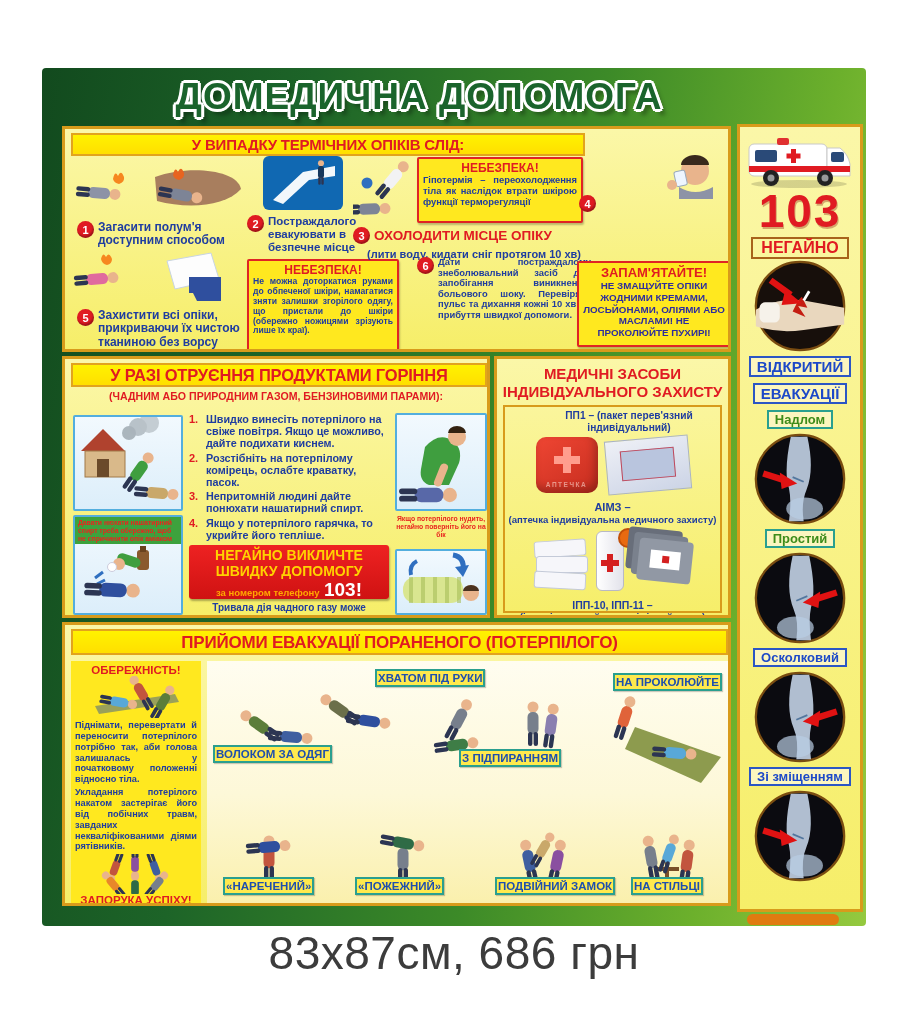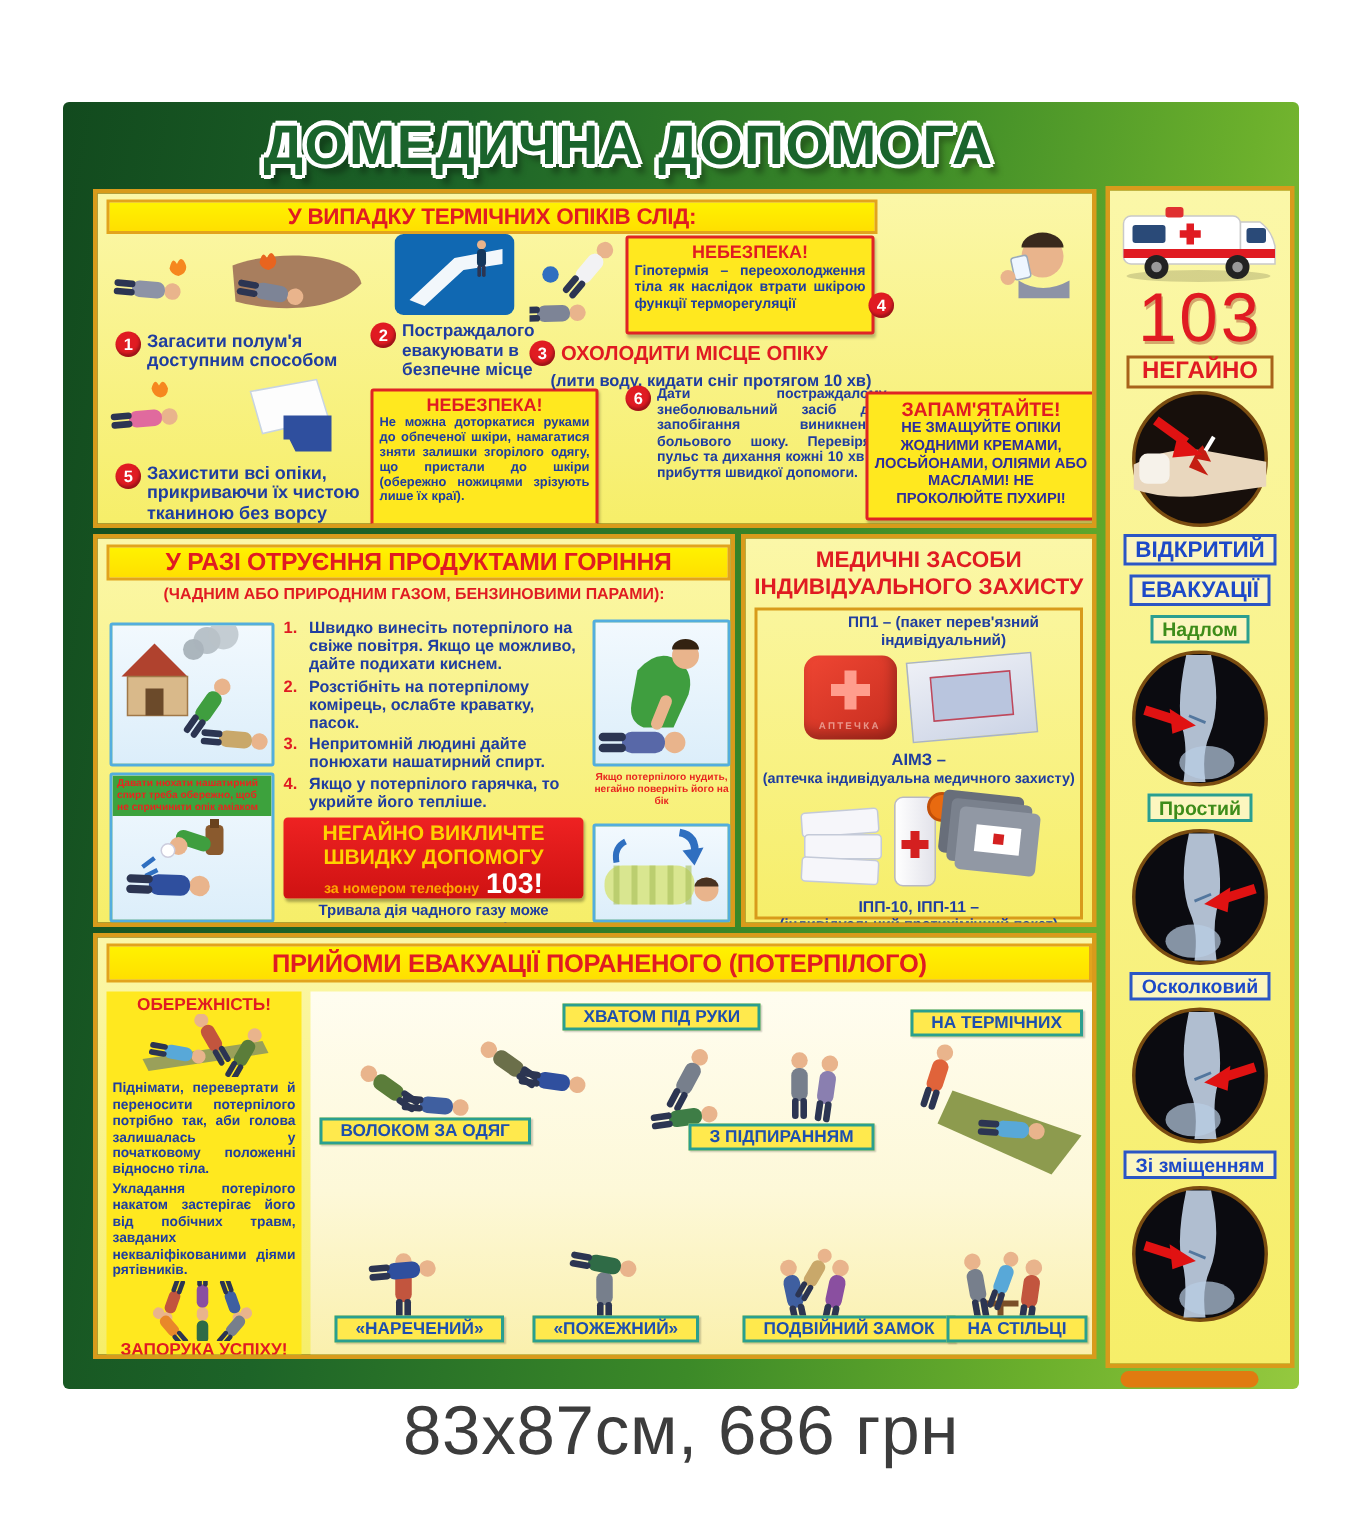--- a/index.html
+++ b/index.html
@@ -67,24 +67,24 @@
   .wallet{position:relative;display:inline-block;width:54px;height:42px;vertical-align:middle;border-radius:4px;
           background:#9198a4;transform:rotate(6deg);box-shadow:-6px -5px 0 #7a818d,-12px -10px 0 #686e7a;}
   .wallet i{position:absolute;left:12px;top:11px;width:30px;height:18px;background:#fff;}
   .wallet b{position:absolute;left:24px;top:16px;width:7px;height:7px;background:#d42020;}
   
   .caution{position:absolute;background:#ffe81f;box-sizing:border-box;padding:3px 4px;text-align:center;}
   .caution .ct{color:#e01b22;font-weight:bold;font-size:11.5px;}
   .caution p{margin:2px 0;color:#1f3da0;font-weight:bold;font-size:9.2px;line-height:1.18;text-align:justify;}
   .ev-main{position:absolute;background:linear-gradient(180deg,#fffdf0 0%,#fdf8d8 55%,#faf0ad 100%);overflow:hidden;}
   .evlabel{position:absolute;background:#ffe94d;border:2px solid #2a9f8f;color:#1e4fae;
-           font-weight:bold;font-size:11.5px;padding:1px 12px;white-space:nowrap;box-shadow:1px 1px 1px rgba(0,0,0,.2);}
+           font-weight:bold;font-size:11.5px;padding:1px 1px;white-space:nowrap;box-shadow:1px 1px 1px rgba(0,0,0,.2);}
   
   .sidebar{display:flex;flex-direction:column;align-items:center;padding-top:5px;}
-  .amb-num{font-size:46px;font-weight:normal;color:#e01b22;line-height:0.95;letter-spacing:2px;
+  .amb-num{font-size:46px;font-weight:bold;color:#e01b22;line-height:0.95;letter-spacing:2px;
            text-shadow:1px 2px 0 rgba(140,20,10,.35);}
   .fx-title{margin-top:3px;border:2px solid #a8631a;padding:0 8px;color:#e01b22;font-weight:bold;font-size:16px;}
   .fx-label{margin:3px 0;border:2px solid #2b56c4;background:#fcf6bf;padding:0 6px;font-weight:bold;white-space:nowrap;}
   .fx-blue{color:#1d49c8;}
   .fx-green{color:#3e8c1a;border-color:#2a9f8f;}
   .sz15{font-size:15px;} .sz13{font-size:13px;}
   .xcircle{width:92px;height:92px;margin:1px 0;}
   .flip{transform:scaleX(-1);}
   .orange-deco{position:absolute;left:705px;top:846px;width:92px;height:11px;background:#e07b10;border-radius:6px;}
   
@@ -449,21 +449,21 @@
               <use href="#prs" style="color:#777f8c"></use>
             </g>
           <g transform="translate(462,192) rotate(20) scale(0.9)">
               <use href="#prs" style="color:#58a8d8"></use>
             </g>
           <g transform="translate(480,200) rotate(8)">
               <use href="#prs" style="color:#c2553e"></use>
             </g>
         </svg>
         <span class="evlabel" style="left:168px;top:8px;">ХВАТОМ ПІД РУКИ</span>
-        <span class="evlabel" style="right:6px;top:12px;">НА ТЕРМІЧНИХ</span>
+        <span class="evlabel" style="right:6px;top:12px;">НА ПРОКОЛЮЙТЕ</span>
         <span class="evlabel" style="left:6px;top:84px;">ВОЛОКОМ ЗА ОДЯГ</span>
         <span class="evlabel" style="left:252px;top:88px;">З ПІДПИРАННЯМ</span>
         <span class="evlabel" style="left:16px;bottom:8px;">«НАРЕЧЕНИЙ»</span>
         <span class="evlabel" style="left:148px;bottom:8px;">«ПОЖЕЖНИЙ»</span>
         <span class="evlabel" style="left:288px;bottom:8px;">ПОДВІЙНИЙ ЗАМОК</span>
         <span class="evlabel" style="left:424px;bottom:8px;">НА СТІЛЬЦІ</span>
       </div>
     </section>
 
     <section class="panel sidebar" style="left:695px;top:56px;width:126px;height:788px;">

